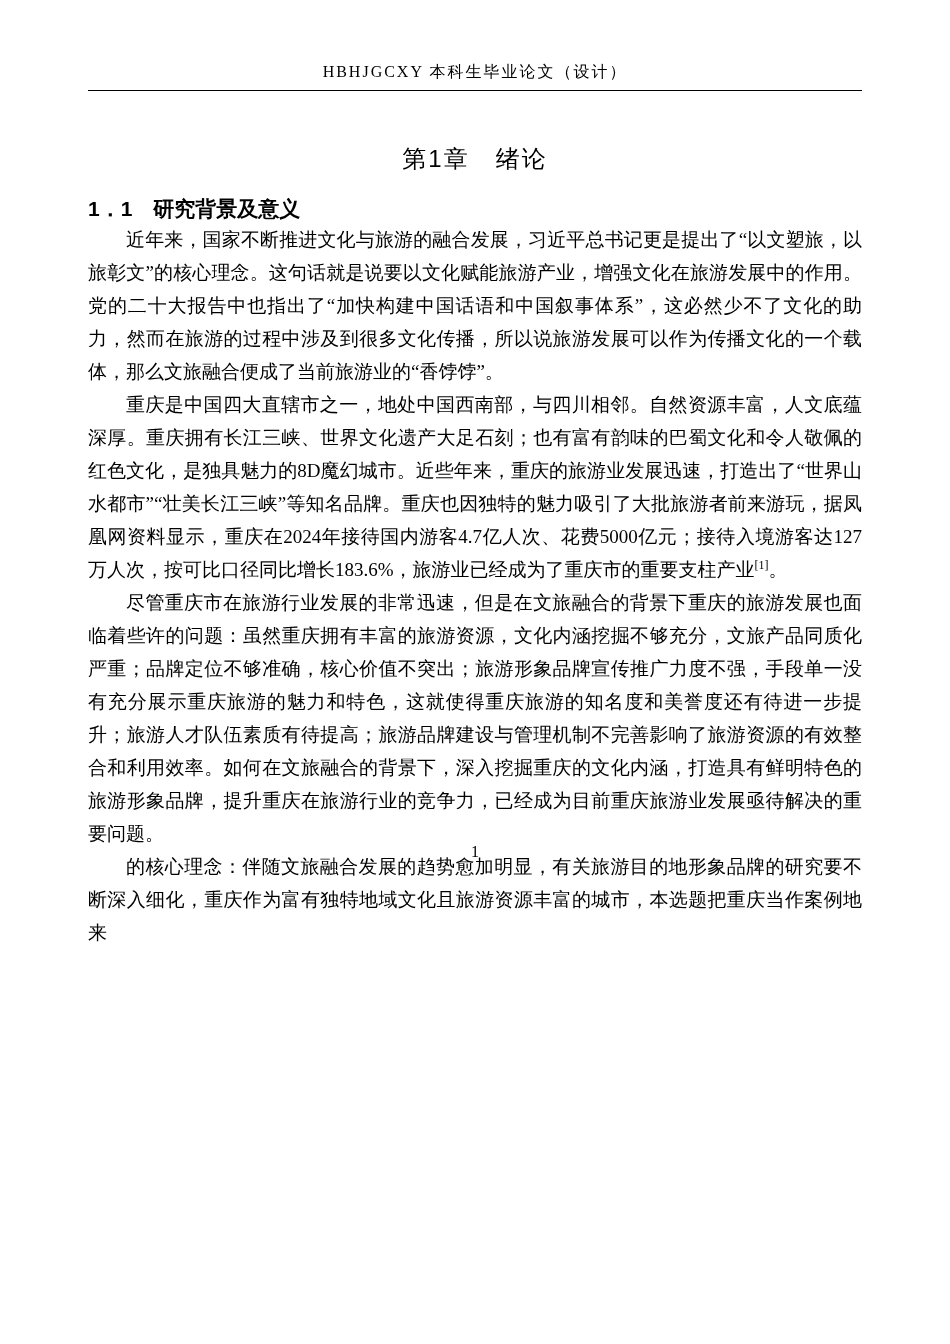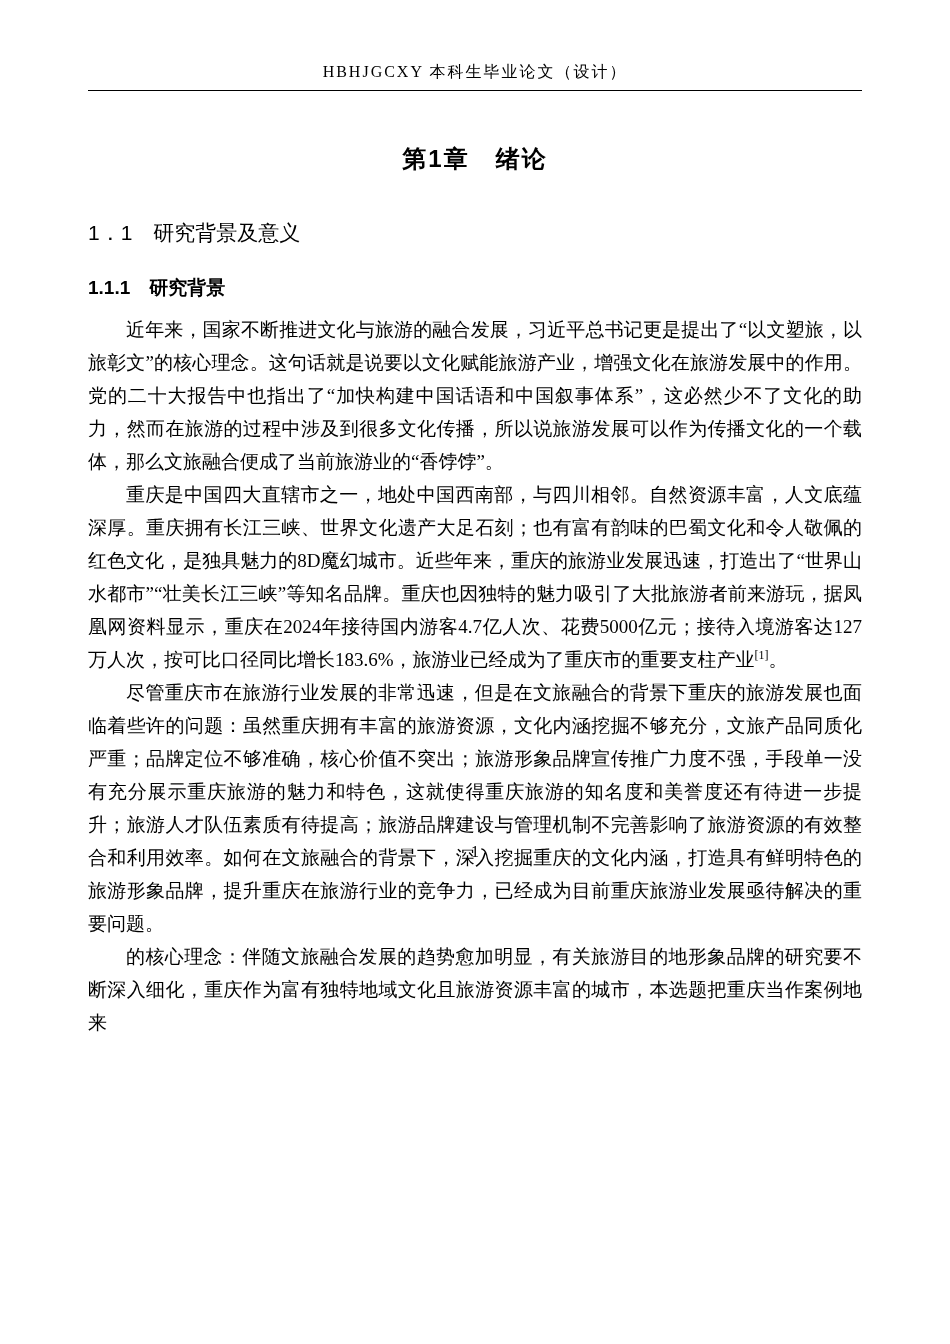--- a/index.html
+++ b/index.html
@@ -26,28 +26,28 @@
   }
   .header-rule {
     border: none;
     border-top: 1.8px solid #000;
     margin: 0;
   }
   .chapter-title {
     margin-top: 52px;
     text-align: center;
     font-family: "Liberation Sans", sans-serif;
-    font-weight: bold;
+    font-weight: normal;
     font-size: 24px;
     letter-spacing: 2px;
   }
   .section-title {
-    margin-top: 44px;
+    margin-top: 20px;
     font-family: "Liberation Sans", sans-serif;
-    font-weight: normal;
+    font-weight: bold;
     font-size: 21px;
   }
   .subsection-title {
     margin-top: 28px;
     margin-bottom: 12px;
     font-family: "Liberation Sans", sans-serif;
     font-weight: bold;
     font-size: 19px;
   }
   .body-para {
@@ -81,21 +81,20 @@
     <div class="header-text">HBHJGCXY 本科生毕业论文（设计）</div>
     <hr class="header-rule">
   </header>
 
   <main>
 
     <h1 class="chapter-title">第1章　绪论</h1>
 
     <h2 class="section-title">1．1　研究背景及意义</h2>
 
-    <h3 class="subsection-title">1.1.1　研究背景</h3>
 
     <p class="body-para">近年来，国家不断推进文化与旅游的融合发展，习近平总书记更是提出了“以文塑旅，以旅彰文”的核心理念。这句话就是说要以文化赋能旅游产业，增强文化在旅游发展中的作用。党的二十大报告中也指出了“加快构建中国话语和中国叙事体系”，这必然少不了文化的助力，然而在旅游的过程中涉及到很多文化传播，所以说旅游发展可以作为传播文化的一个载体，那么文旅融合便成了当前旅游业的“香饽饽”。</p>
 
 
     <p class="body-para"><span>重庆是中国四大直辖市之一，地处中国西南部，与四川相邻。自然资源丰富，人文底蕴深厚。重庆拥有长江三峡、世界文化遗产大足石刻；也有富有韵味的巴蜀文化和令人敬佩的红色文化，是独具魅力的8D魔幻城市。近些年来，重庆的旅游业发展迅速，打造出了“世界山水都市”“壮美长江三峡”等知名品牌。重庆也因独特的魅力吸引了大批旅游者前来游玩，据凤凰网资料显示，重庆在2024年接待国内游客4.7亿人次、花费5000亿元；接待入境游客达127万人次，按可比口径同比增长183.6%，旅游业已经成为了重庆市的重要支柱产业</span><sup class="footnote-ref">[1]</sup><span>。</span></p>
 
     <p class="body-para">尽管重庆市在旅游行业发展的非常迅速，但是在文旅融合的背景下重庆的旅游发展也面临着些许的问题：虽然重庆拥有丰富的旅游资源，文化内涵挖掘不够充分，文旅产品同质化严重；品牌定位不够准确，核心价值不突出；旅游形象品牌宣传推广力度不强，手段单一没有充分展示重庆旅游的魅力和特色，这就使得重庆旅游的知名度和美誉度还有待进一步提升；旅游人才队伍素质有待提高；旅游品牌建设与管理机制不完善影响了旅游资源的有效整合和利用效率。如何在文旅融合的背景下，深入挖掘重庆的文化内涵，打造具有鲜明特色的旅游形象品牌，提升重庆在旅游行业的竞争力，已经成为目前重庆旅游业发展亟待解决的重要问题。</p>
 
 
     <p class="body-para">的核心理念：伴随文旅融合发展的趋势愈加明显，有关旅游目的地形象品牌的研究要不断深入细化，重庆作为富有独特地域文化且旅游资源丰富的城市，本选题把重庆当作案例地来</p>

